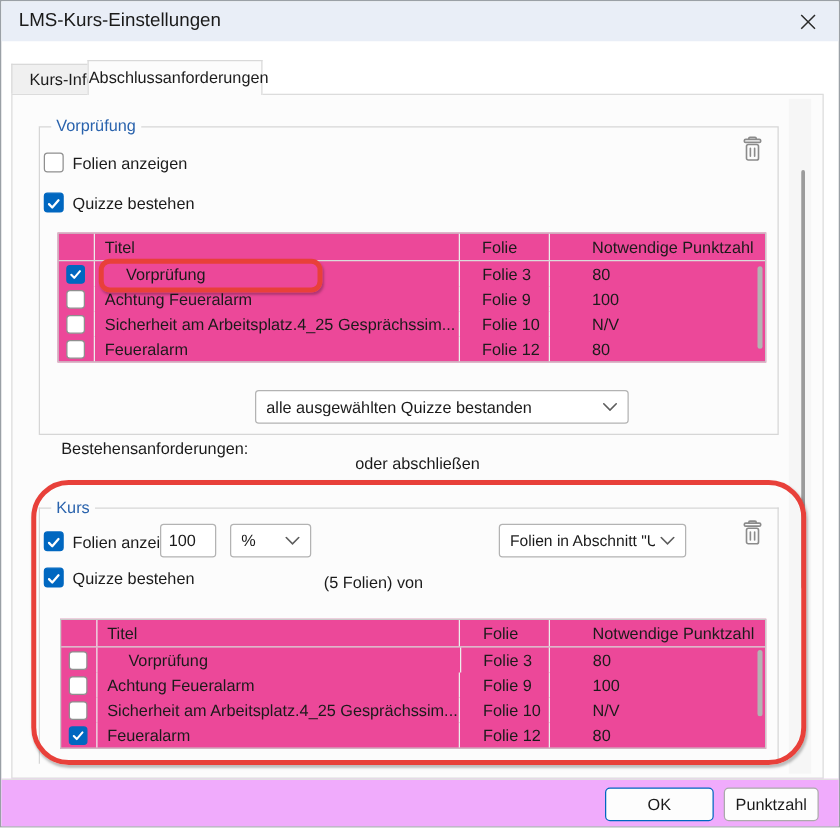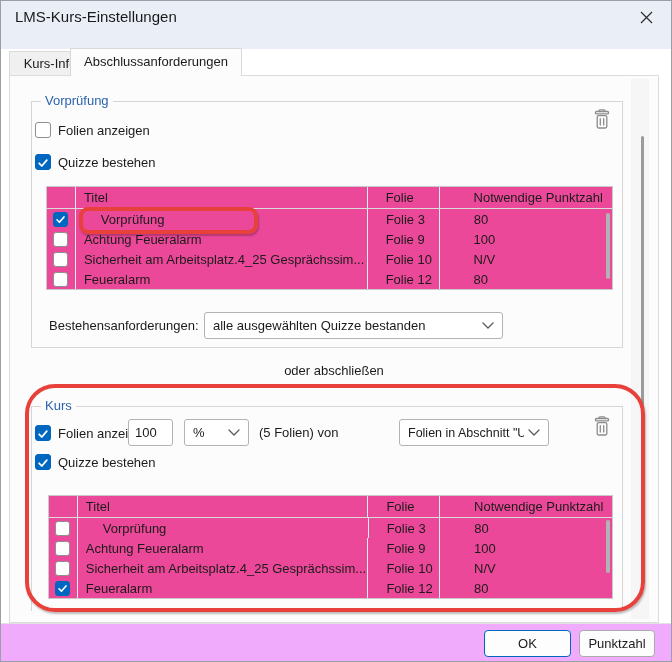--- a/index.html
+++ b/index.html
@@ -3,39 +3,39 @@
 <meta charset="utf-8">
 <style>
   html,body { margin:0; padding:0; background:#ddd; }
   * { box-sizing:border-box; }
   .dialog {
     position:relative; width:672px; height:662px;
     background:#ffffff; border:1px solid #9aa0a6; overflow:hidden;
     font-family:"Liberation Sans", sans-serif; color:#1b1b1b; font-size:13px;
   }
   
-  .titlebar { position:absolute; left:0; top:0; width:100%; height:48px; background:var(--titlebar-bg,#e9eef7);padding-left:44px; }
+  .titlebar { position:absolute; left:0; top:0; width:100%; height:32px; background:var(--titlebar-bg,#e9eef7);padding-left:44px; }
   .title { position:absolute; left:14px; top:0; line-height:32px; font-size:15px; color:#1a1a1a; }
   .close { position:absolute; right:8px; top:4px; width:34px; height:25px; display:flex; align-items:center; justify-content:center; cursor:pointer; }
   
   .pane { position:absolute; left:8px; top:74px; width:650px; height:548px; background:#fcfcfc; border:1px solid #dcdcdc; z-index:1; }
   .tab { position:absolute; text-align:center; font-size:13px; z-index:2; }
   .tab1 { left:8px; top:50px; width:82px; height:24px; line-height:24px; background:#f0f0f0; border:1px solid #d9d9d9; border-bottom:none; }
-  .tab2 { left:69px; top:47px; width:172px; height:28px; line-height:26px; background:#fcfcfc; border:1px solid #d9d9d9; border-bottom:none; z-index:3; }
+  .tab2 { left:69px; top:47px; width:140px; height:28px; line-height:26px; background:#fcfcfc; border:1px solid #d9d9d9; border-bottom:none; z-index:3; }
   
   .vtrack { position:absolute; left:630px; top:78px; width:18px; height:540px; background:#f6f6f6; z-index:2; }
   .vthumb { position:absolute; left:640px; top:135px; width:3px; height:335px; background:#9b9b9b; border-radius:2px; z-index:4; }
   
   .group { position:absolute; border:1px solid #d6d6d6; z-index:2; }
   .g1 { left:30px; top:100px; width:592px; height:247px; }
   .g2 { left:30px; top:405px; width:592px; height:205px; border-bottom:none; }
   .grp-label { position:absolute; left:9px; top:-9px; padding:0 4px; background:#fcfcfc; color:var(--group-label,#2a63ad); font-size:13px; line-height:16px; }
   
   .lbl { position:absolute; line-height:16px; font-size:13px; z-index:3; white-space:nowrap; }
-  .lbl27 { position:absolute; height:27px; line-height:27px; font-size:13px; z-index:3; white-space:nowrap; }
+  .lbl27 { position:absolute; height:27px; line-height:27px; font-size:13px; z-index:3; white-space:nowrap;margin-top:33px; }
   
   .cb { position:absolute; width:16px; height:16px; border:1px solid #8f8f8f; border-radius:3px; background:#fff; z-index:3; cursor:pointer; }
   .cb svg { display:none; }
   .cb.checked { background:var(--accent,#0067c0); border-color:var(--accent,#0067c0); }
   .cb.checked svg { display:block; margin:2px 0 0 1px; }
   .row-cb { position:static; flex:none; width:15px; height:15px; margin-left:6px; }
   .row-cb.checked svg { margin:1.5px 0 0 1px; }
   
   .trash { position:absolute; width:22px; height:24px; z-index:3; cursor:pointer; }
   

